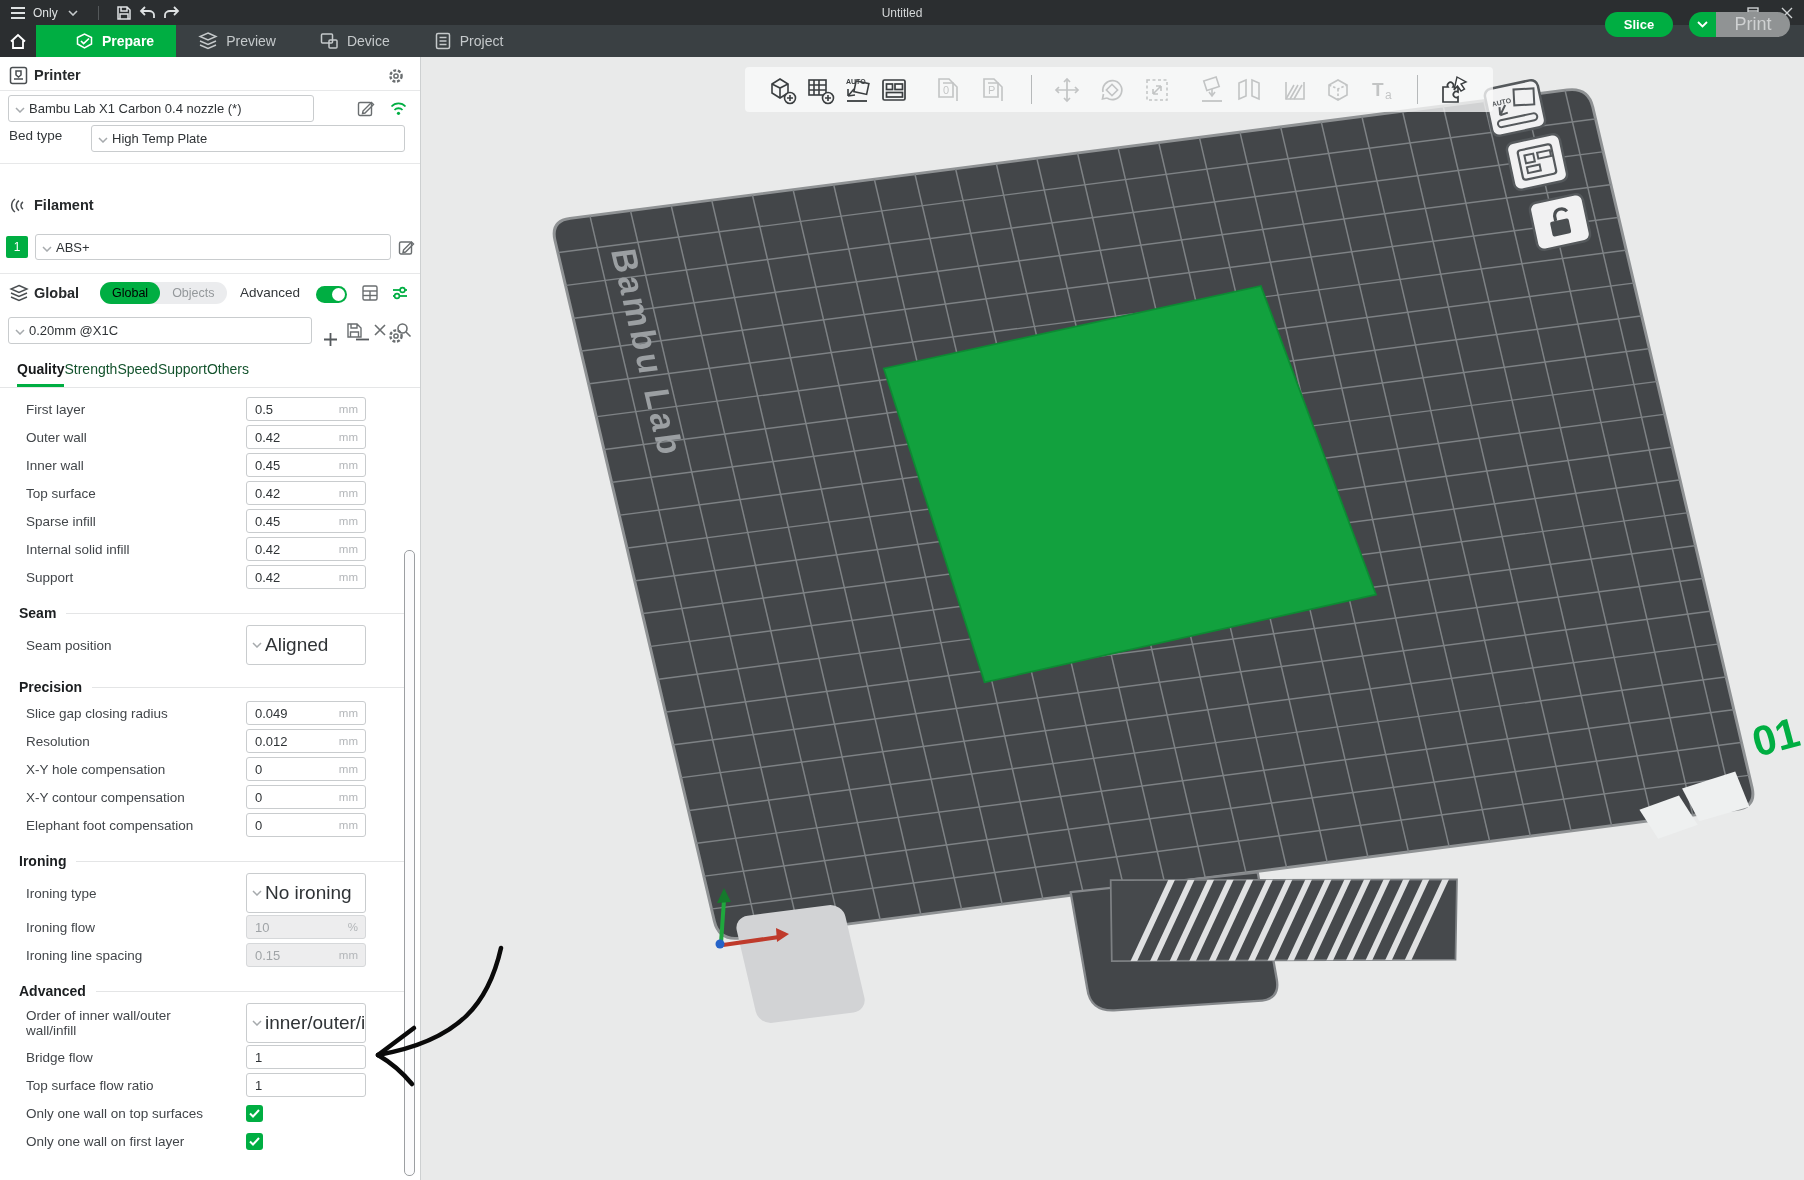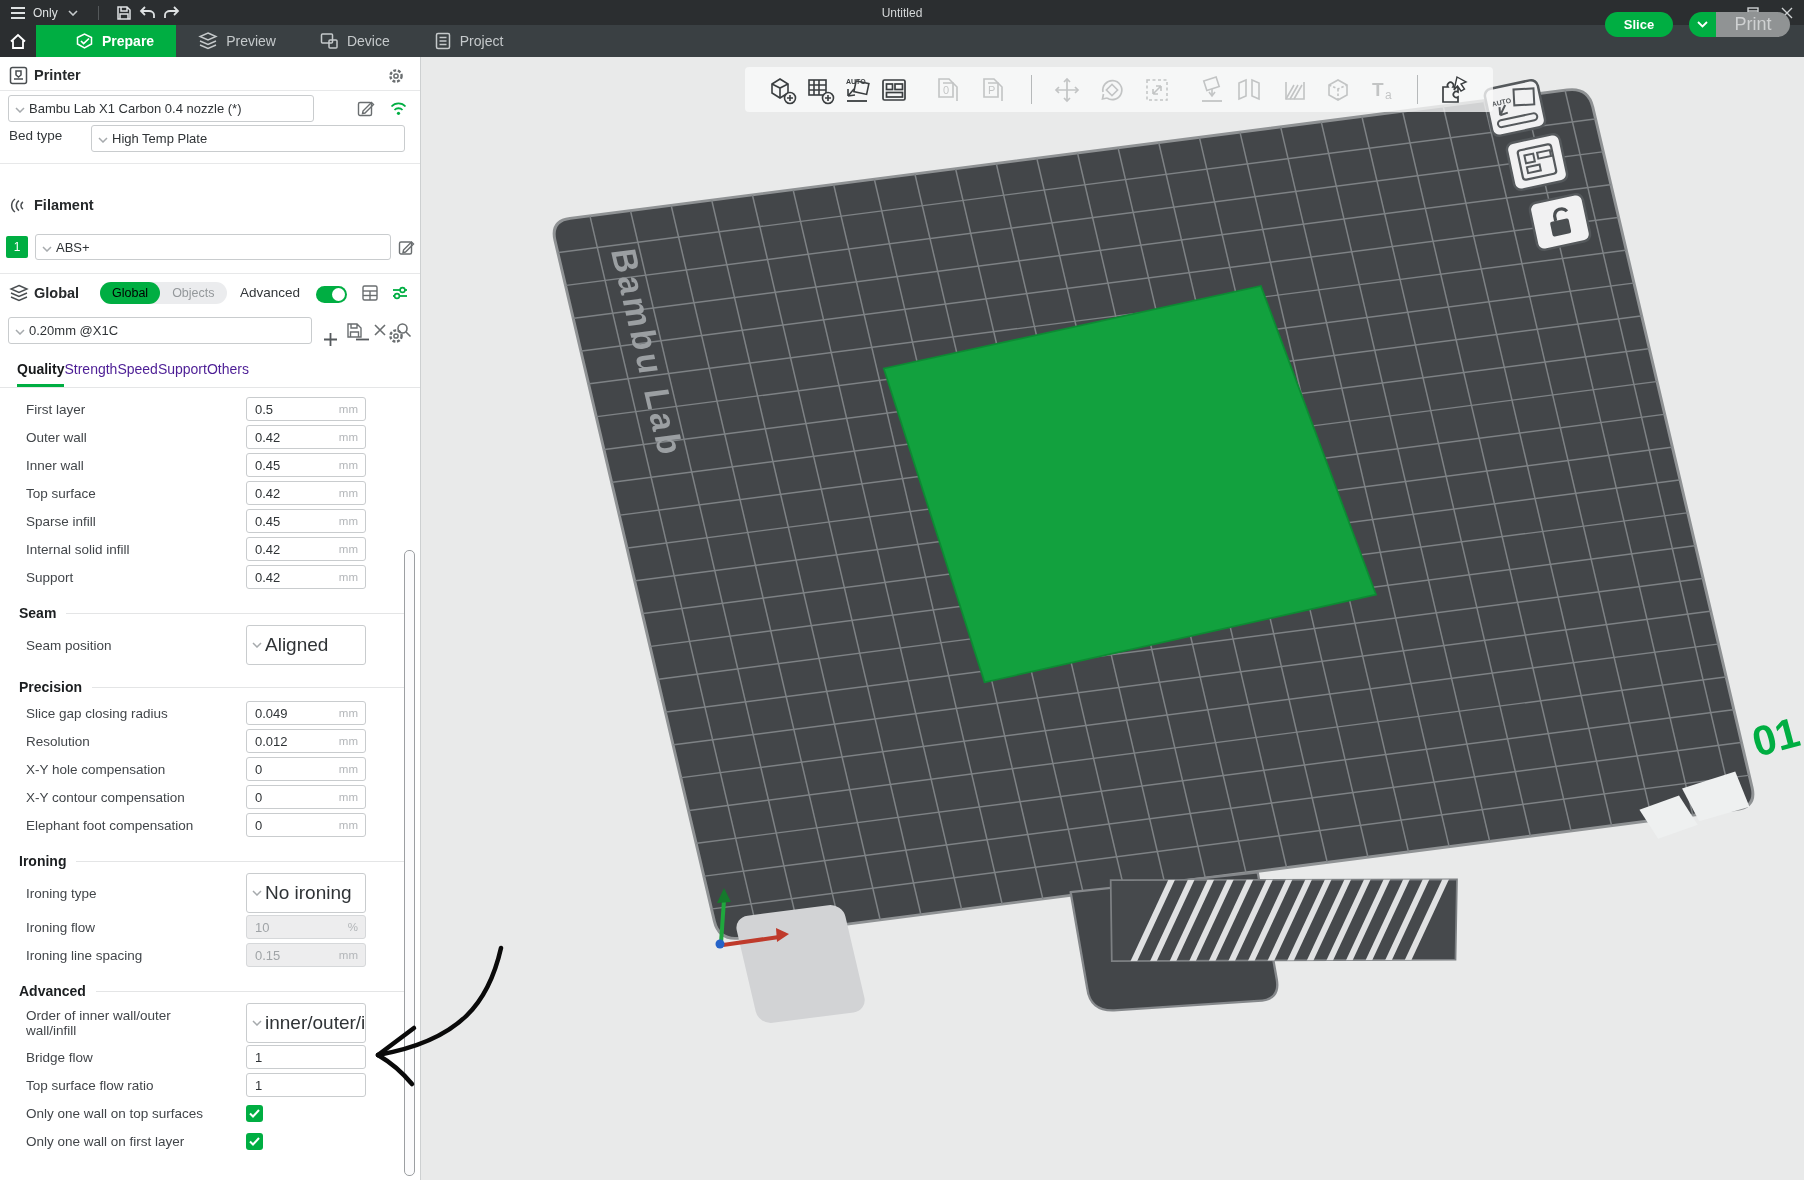--- a/index.html
+++ b/index.html
@@ -42,21 +42,21 @@
   
   #seg{position:absolute;left:100px;top:225px;height:22px;background:#ebecee;border-radius:11px;display:flex;}
   .segitem{height:22px;line-height:22px;font-size:12.5px;padding:0 12px;color:#94989b;border-radius:11px;}
   .segitem.on{background:#00AE42;color:#000000;}
   #adv-label{position:absolute;left:240px;top:228px;font-size:13.5px;color:#33373a;}
   #adv-toggle{position:absolute;left:316px;top:229px;width:31px;height:17px;border-radius:9px;background:#00AE42;}
   #adv-toggle i{position:absolute;right:2px;top:2px;width:13px;height:13px;border-radius:50%;background:#fff;}
   
   #ptabs{position:absolute;left:0;top:296px;width:420px;height:35px;display:flex;padding-left:17px;
          box-sizing:border-box;border-bottom:1px solid #e5e6e7;}
-  .ptab{font-size:14px;color:#4c1d95;padding-top:8px;padding-bottom:6px;}
+  .ptab{font-size:14px;color:#14532d;padding-top:8px;padding-bottom:6px;}
   .ptab.active{color:#17191b;font-weight:bold;border-bottom:3px solid #00AE42;}
   
   #params{position:absolute;left:12px;top:332px;width:400px;height:790px;overflow:hidden;padding-top:6px;box-sizing:border-box;}
   .psection{display:flex;align-items:center;height:24px;margin-top:10px;padding-left:7px;}
   .psection span{font-size:14px;font-weight:bold;color:#1b1e20;white-space:nowrap;}
   .psection i{flex:1;height:1px;background:#e4e5e6;margin:0 8px 0 10px;}
   .prow{display:flex;min-height:28px;align-items:center;padding-left:14px;}
   .plabel{width:180px;font-size:13.5px;color:#42464a;line-height:15px;}
   .pctrl{margin-left:40px;width:130px;display:flex;align-items:center;}
   .pinput{width:120px;height:24px;border:1px solid #c9ccce;border-radius:3px;display:flex;align-items:center;background:#fff;box-sizing:border-box;}

